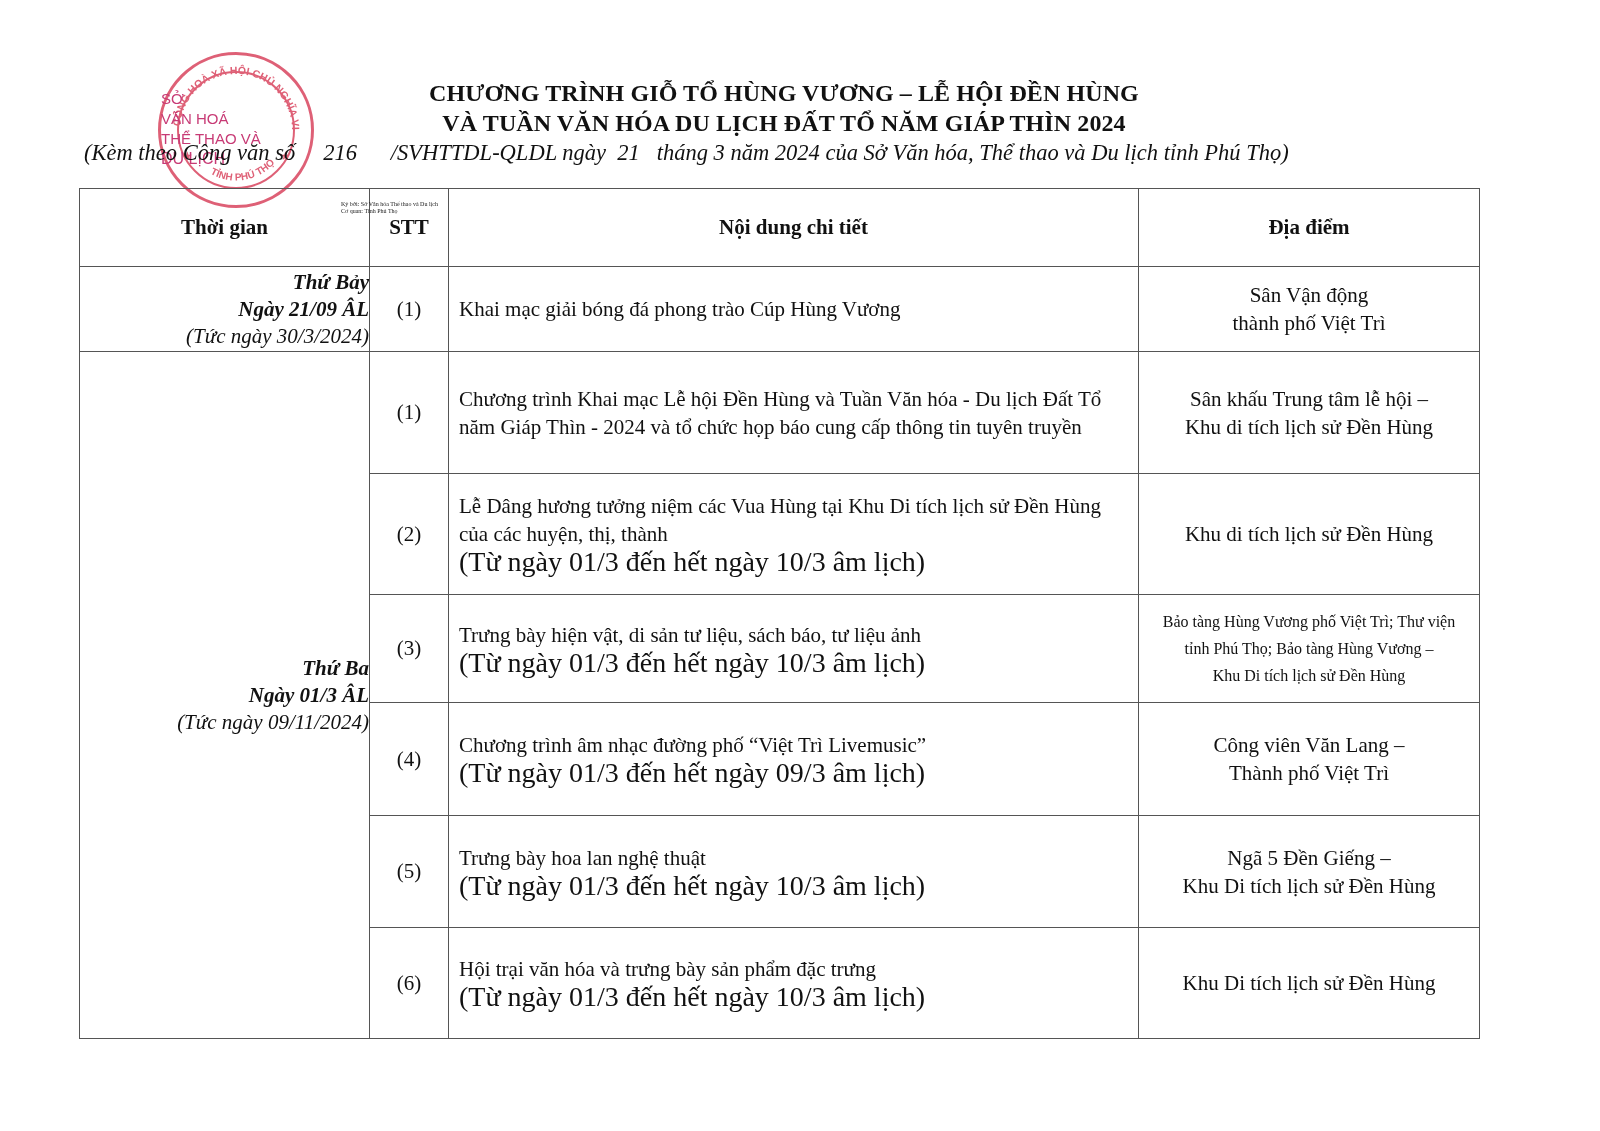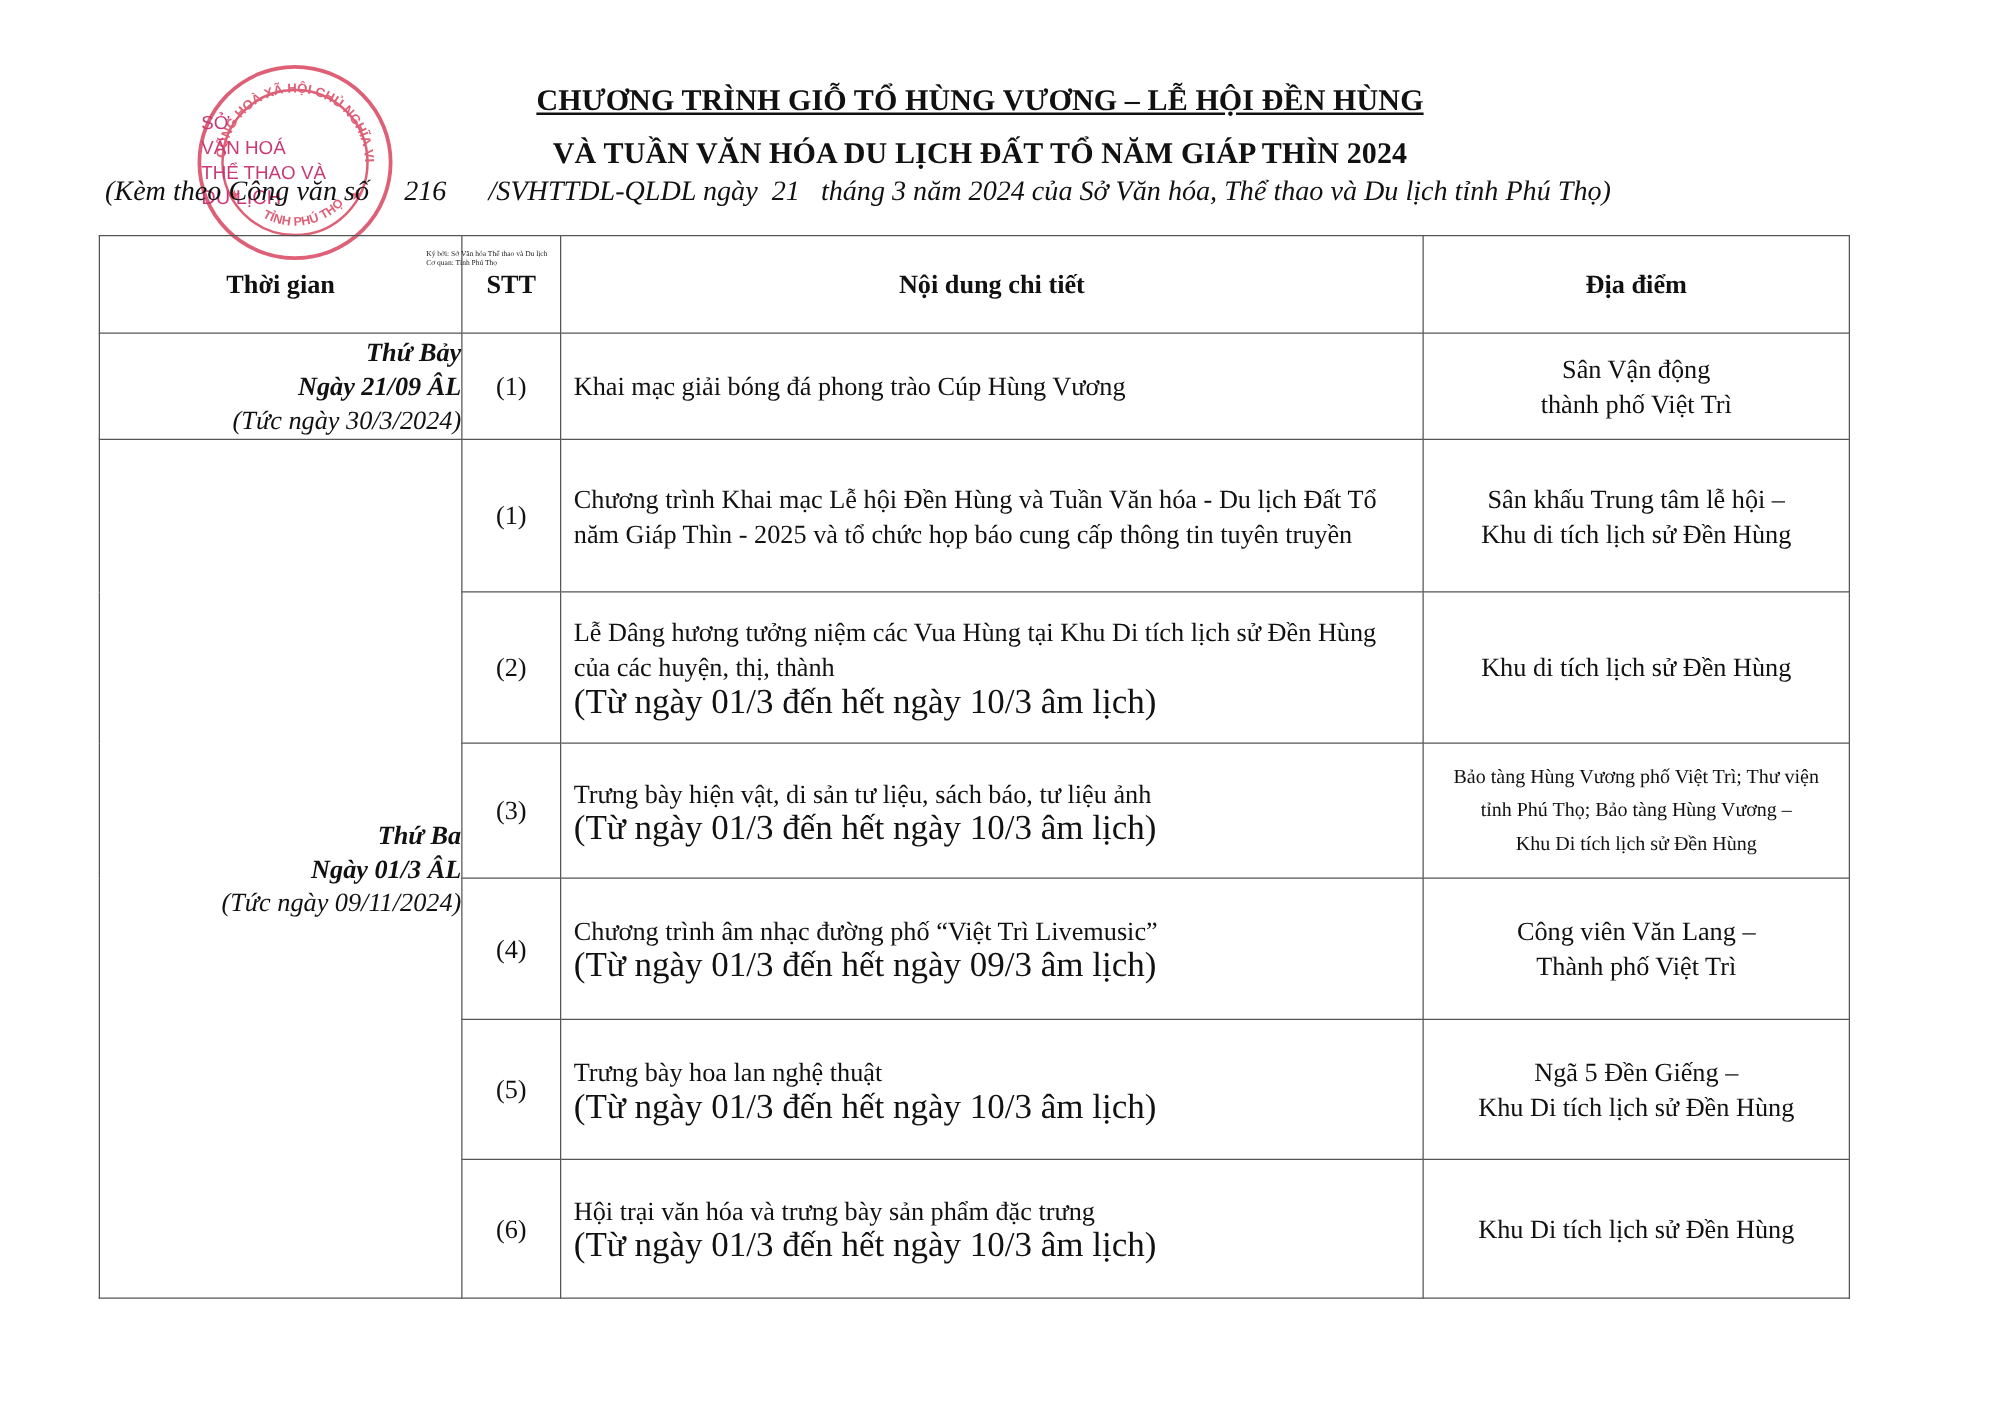--- a/index.html
+++ b/index.html
@@ -9,21 +9,21 @@
   .stamp { position: absolute; left: 158px; top: 52px; width: 156px; height: 156px; border-radius: 50%;
            border: 3px solid #d9455f; box-sizing: border-box; opacity: 0.85; }
   .stamp .inner { position: absolute; left: 16px; top: 16px; right: 16px; bottom: 16px; border-radius: 50%;
                   border: 2px solid #d9455f; }
   .stamp svg { position: absolute; left: -3px; top: -3px; }
   .stamp .center { position: absolute; left: 0; right: 0; top: 34px; text-align: left; color: #be185d;
                    font-family: "Liberation Sans", sans-serif; font-size: 15px; line-height: 20px; }
 
   .title { position: absolute; left: 0; width: 1568px; text-align: center; font-weight: bold; font-size: 24px;
            letter-spacing: 0.1px; }
-  .title.l1 { top: 68px; text-decoration: underline; }
+  .title.l1 { top: 80px; }
   .title.l2 { top: 110px; }
   .subtitle { position: absolute; left: 84px; top: 140px; font-style: italic; font-size: 22.5px; white-space: pre; }
 
   .sig { position: absolute; left: 341px; top: 201px; font-size: 6px; line-height: 7px; color: #222; z-index: 3; }
 
   table.sched { position: absolute; left: 79px; top: 188px; width: 1400px; border-collapse: collapse;
                 table-layout: fixed; font-size: 21px; }
   table.sched td, table.sched th { border: 1.5px solid #555; padding: 0; margin-top: 26px; }
   th { font-weight: bold; font-size: 21px; height: 77px; text-align: center; }
   td.time { text-align: right; font-style: italic; line-height: 27px; }
@@ -104,21 +104,21 @@
     </tr>
 
     <tr style="height:122px">
       <td class="time" rowspan="6">
         <div class="b">Thứ Ba</div>
         <div class="b">Ngày 01/3 ÂL</div>
         <div>(Tức ngày 09/11/2024)</div>
       </td>
       <td class="stt">(1)</td>
       <td class="content">
-        <div>Chương trình Khai mạc Lễ hội Đền Hùng và Tuần Văn hóa - Du lịch Đất Tổ năm Giáp Thìn - 2025 và tổ chức họp báo cung cấp thông tin tuyên truyền</div>
+        <div>Chương trình Khai mạc Lễ hội Đền Hùng và Tuần Văn hóa - Du lịch Đất Tổ năm Giáp Thìn - 2024 và tổ chức họp báo cung cấp thông tin tuyên truyền</div>
       </td>
       <td class="place">
         <div>Sân khấu Trung tâm lễ hội –</div>
         <div>Khu di tích lịch sử Đền Hùng</div>
       </td>
     </tr>
 
     <tr style="height:121px">
       <td class="stt">(2)</td>
       <td class="content">

